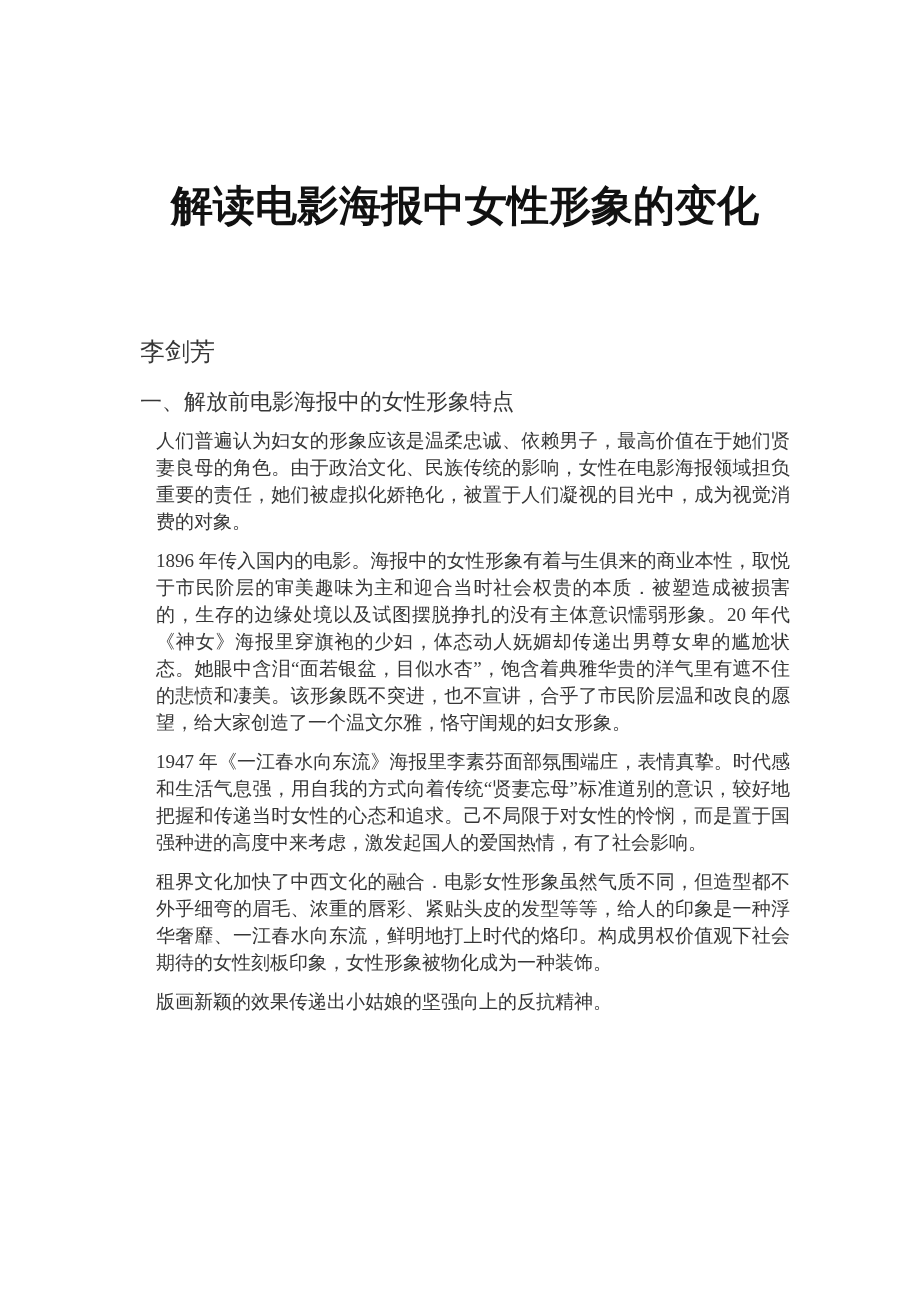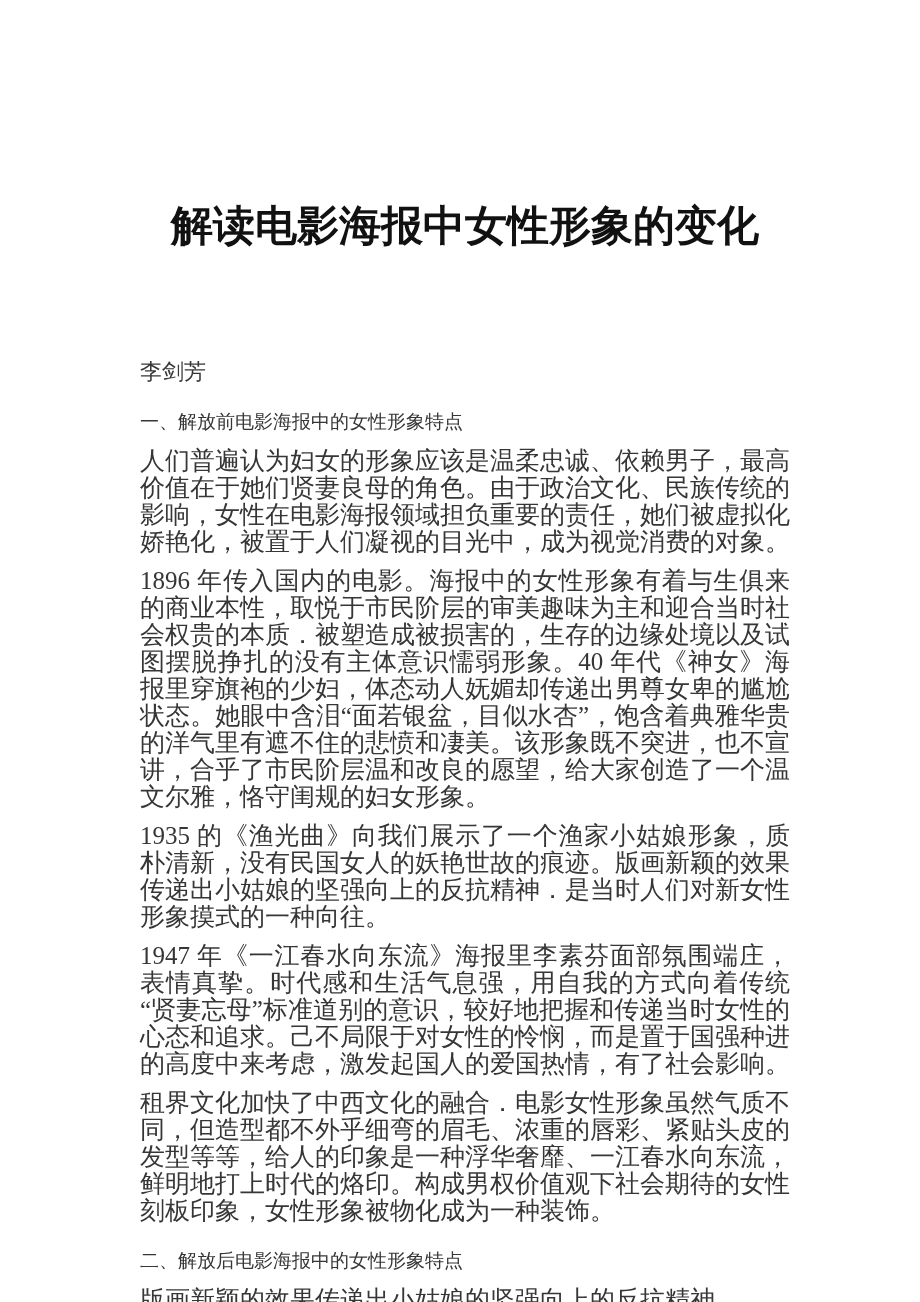--- a/index.html
+++ b/index.html
@@ -25,63 +25,60 @@
     box-sizing: content-box;
   }
   .doc-title {
     font-size: 42px;
     line-height: 50px;
     font-weight: bold;
     text-align: center;
     color: #111111;
     letter-spacing: 0px;
     white-space: nowrap;
-    margin-top: 20px;
   }
   .author {
     margin-top: 107px;
-    font-size: 22px;
+    font-size: 25px;
     line-height: 27px;
     font-weight: normal;
   }
   .section-heading {
     margin-top: 23px;
-    font-size: 19px;
+    font-size: 22px;
     line-height: 27px;
     font-weight: normal;
   }
   .para {
-    margin: 12px 0 0 0;
-    font-size: 25px;
+    margin: 12px 0 0 16px;
+    font-size: 19px;
     line-height: 27px;
     text-align: justify;
     text-justify: inter-ideograph;
     word-break: break-all;
   }
 </style>
 </head>
 <body>
 
 <div class="page">
   <div class="content">
 
     <div class="doc-title">解读电影海报中女性形象的变化</div>
 
     <div class="author">李剑芳</div>
 
     <div class="section-heading">一、解放前电影海报中的女性形象特点</div>
 
     <p class="para">人们普遍认为妇女的形象应该是温柔忠诚、依赖男子，最高价值在于她们贤妻良母的角色。由于政治文化、民族传统的影响，女性在电影海报领域担负重要的责任，她们被虚拟化娇艳化，被置于人们凝视的目光中，成为视觉消费的对象。</p>
 
-    <p class="para">1896 年传入国内的电影。海报中的女性形象有着与生俱来的商业本性，取悦于市民阶层的审美趣味为主和迎合当时社会权贵的本质．被塑造成被损害的，生存的边缘处境以及试图摆脱挣扎的没有主体意识懦弱形象。40 年代《神女》海报里穿旗袍的少妇，体态动人妩媚却传递出男尊女卑的尴尬状态。她眼中含泪“面若银盆，目似水杏”，饱含着典雅华贵的洋气里有遮不住的悲愤和凄美。该形象既不突进，也不宣讲，合乎了市民阶层温和改良的愿望，给大家创造了一个温文尔雅，恪守闺规的妇女形象。</p>
+    <p class="para">1896 年传入国内的电影。海报中的女性形象有着与生俱来的商业本性，取悦于市民阶层的审美趣味为主和迎合当时社会权贵的本质．被塑造成被损害的，生存的边缘处境以及试图摆脱挣扎的没有主体意识懦弱形象。20 年代《神女》海报里穿旗袍的少妇，体态动人妩媚却传递出男尊女卑的尴尬状态。她眼中含泪“面若银盆，目似水杏”，饱含着典雅华贵的洋气里有遮不住的悲愤和凄美。该形象既不突进，也不宣讲，合乎了市民阶层温和改良的愿望，给大家创造了一个温文尔雅，恪守闺规的妇女形象。</p>
 
-    <p class="para">1935 的《渔光曲》向我们展示了一个渔家小姑娘形象，质朴清新，没有民国女人的妖艳世故的痕迹。版画新颖的效果传递出小姑娘的坚强向上的反抗精神．是当时人们对新女性形象摸式的一种向往。</p>
 
     <p class="para">1947 年《一江春水向东流》海报里李素芬面部氛围端庄，表情真挚。时代感和生活气息强，用自我的方式向着传统“贤妻忘母”标准道别的意识，较好地把握和传递当时女性的心态和追求。己不局限于对女性的怜悯，而是置于国强种进的高度中来考虑，激发起国人的爱国热情，有了社会影响。</p>
 
     <p class="para">租界文化加快了中西文化的融合．电影女性形象虽然气质不同，但造型都不外乎细弯的眉毛、浓重的唇彩、紧贴头皮的发型等等，给人的印象是一种浮华奢靡、一江春水向东流，鲜明地打上时代的烙印。构成男权价值观下社会期待的女性刻板印象，女性形象被物化成为一种装饰。</p>
 
-    <div class="section-heading">二、解放后电影海报中的女性形象特点</div>
 
     <p class="para">版画新颖的效果传递出小姑娘的坚强向上的反抗精神。</p>
 
   </div>
 </div>
 
 </body></html>

